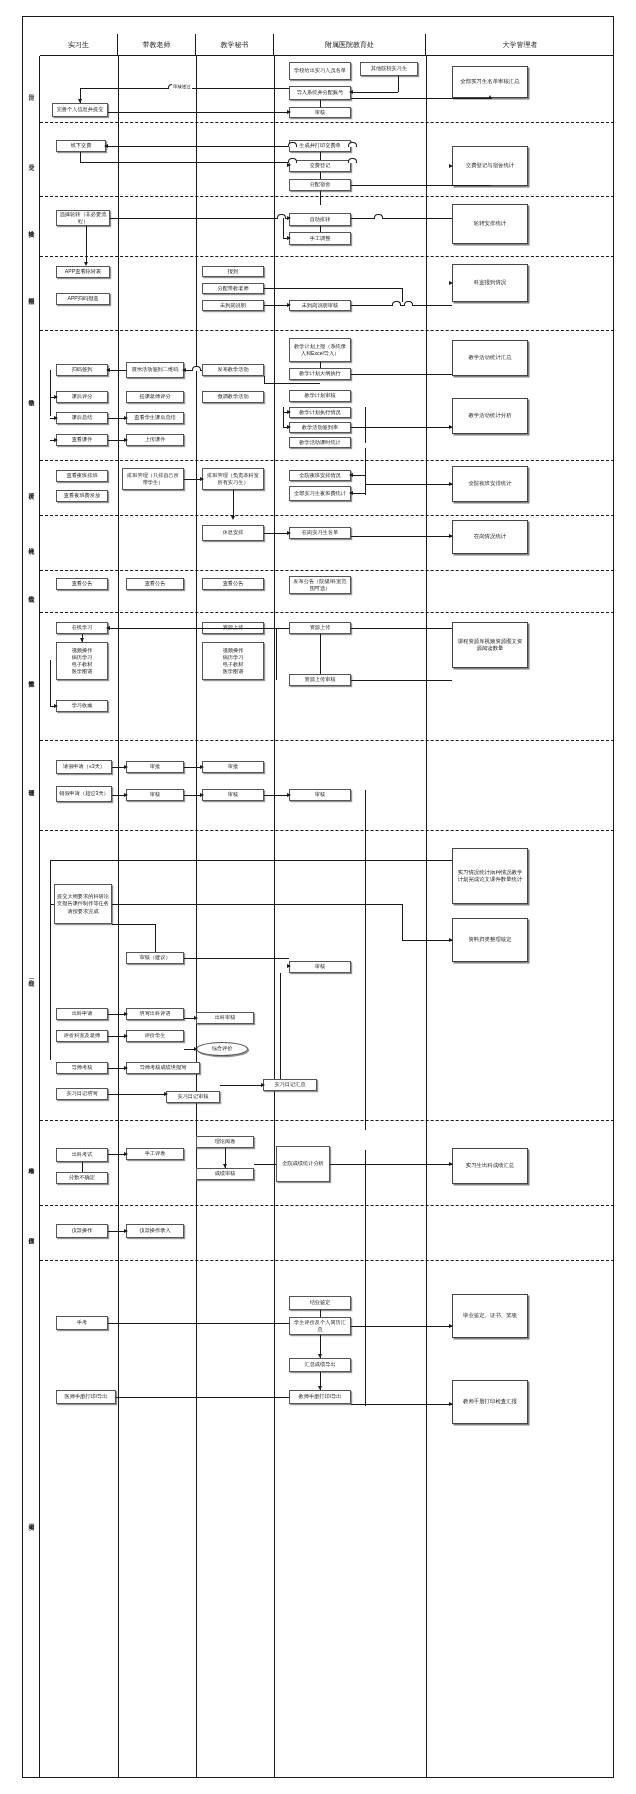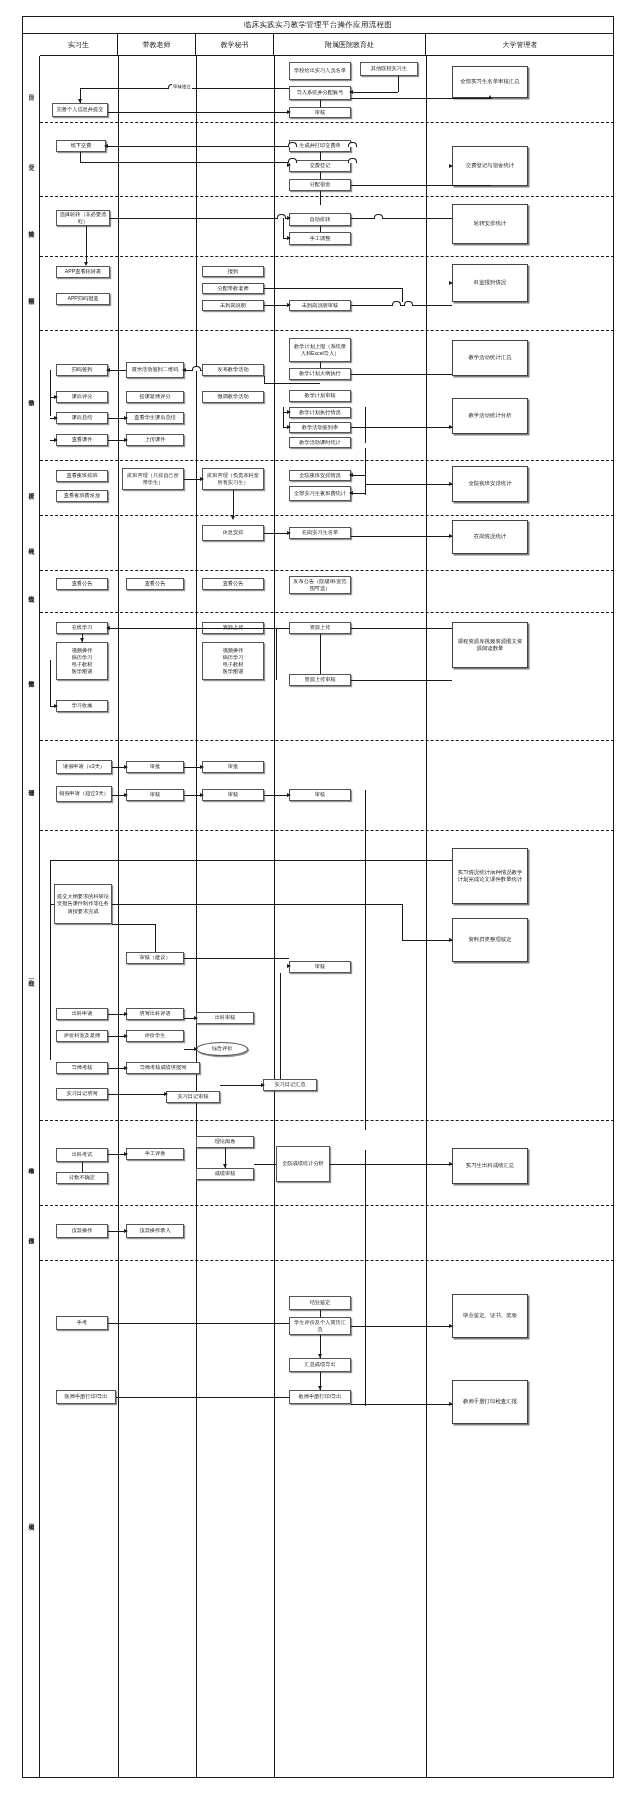--- a/index.html
+++ b/index.html
@@ -52,21 +52,20 @@
       border-radius:4px 4px 0 0;background:#fff;}
   .lbl{position:absolute;font-size:4.4px;color:#1a1a1a;background:#fff;padding:0 1px;white-space:nowrap;}
 </style>
 </head>
 <body>
 
 <div id="page">
 
   <div class="frame"></div>
 
-  <div class="title-bar">临床实践实习教学管理平台操作应用流程图</div>
 
   <div class="lane-head first" style="left:40px;width:78px;">实习生</div>
   <div class="lane-head" style="left:118px;width:78px;">带教老师</div>
   <div class="lane-head" style="left:196px;width:78px;">教学秘书</div>
   <div class="lane-head" style="left:274px;width:152px;">附属医院教育处</div>
   <div class="lane-head last" style="left:426px;width:188px;">大学管理者</div>
 
   <div class="phasecol" style="top:56px;height:1722px;"></div>
 
   <div class="vsep" style="left:118px;top:56px;height:1722px;"></div>

